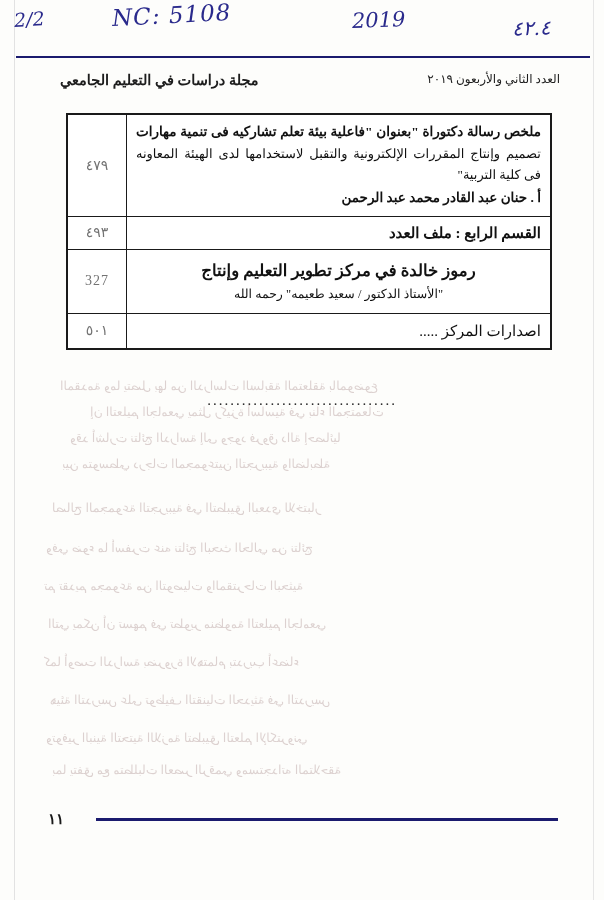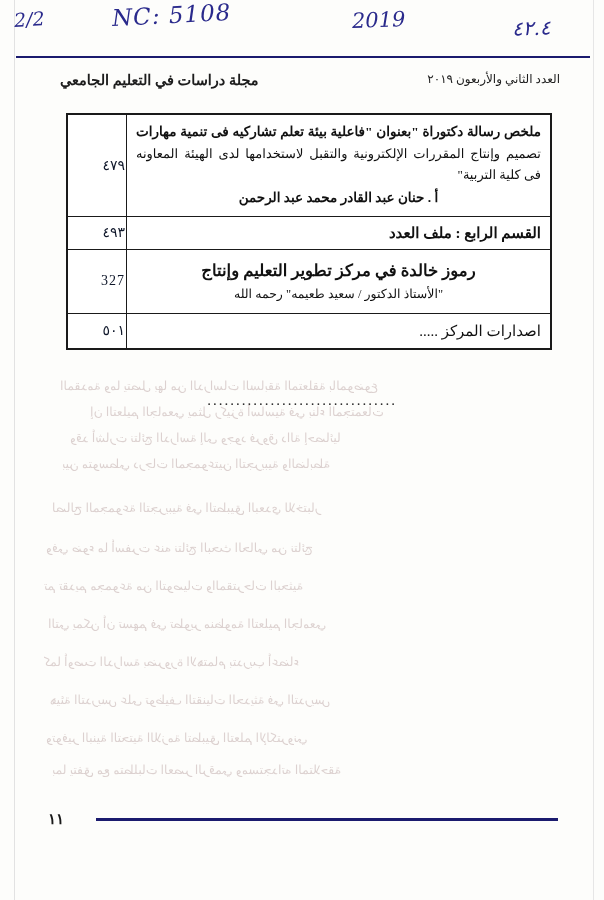--- a/index.html
+++ b/index.html
@@ -116,42 +116,43 @@
   .toc td {
     border: 1.3px solid #1a1a1a;
     vertical-align: middle;
   }
   td.col-title {
     padding: 6px 9px 7px 9px;
     text-align: right;
   }
   td.col-page {
     width: 56px;
+    text-align: center;
     font-size: 14px;
     letter-spacing: 1px;
-    color: #0f172a;
+    color: #737373;
     font-family: "Liberation Serif", serif;
   }
 
   .t-line {
     display: block;
     line-height: 1.62;
   }
   .t-bold {
     font-weight: bold;
     font-size: 13.5px;
   }
   .t-reg {
     font-size: 13px;
   }
   .t-just {
     text-align: justify;
     text-align-last: justify;
   }
-  .t-center { text-align: center; }
+  .t-center { }
 
   .row-section .col-title {
     font-weight: bold;
     font-size: 15px;
     padding: 7px 9px;
   }
   .row-big .big-title {
     font-weight: bold;
     font-size: 16.5px;
     text-align: center;

